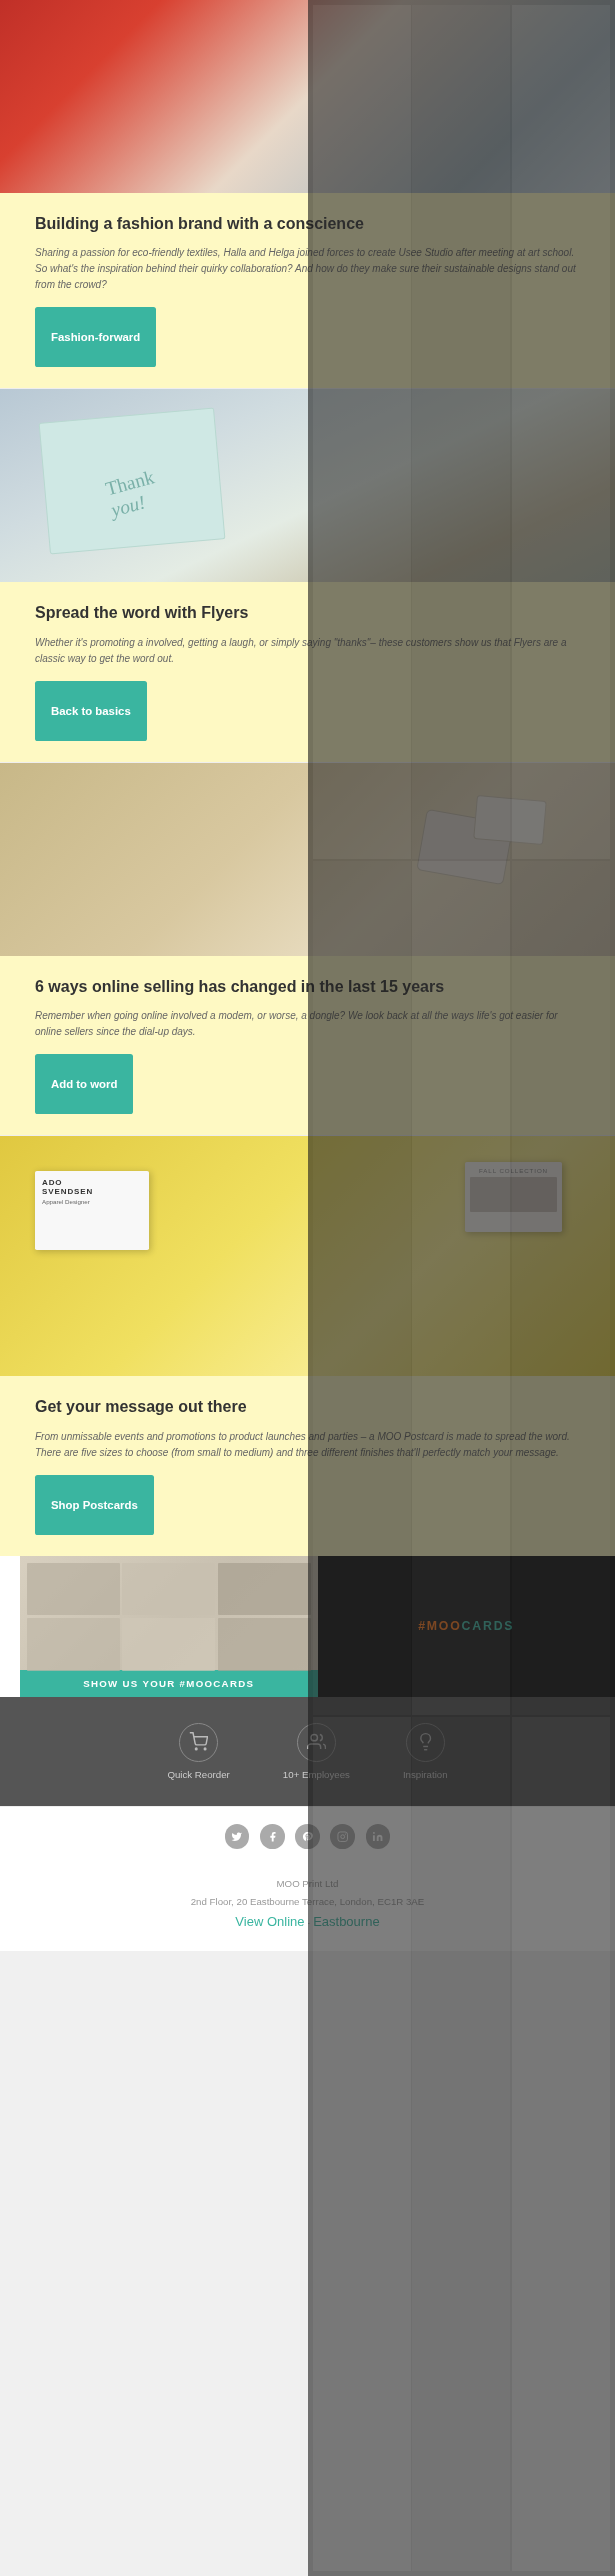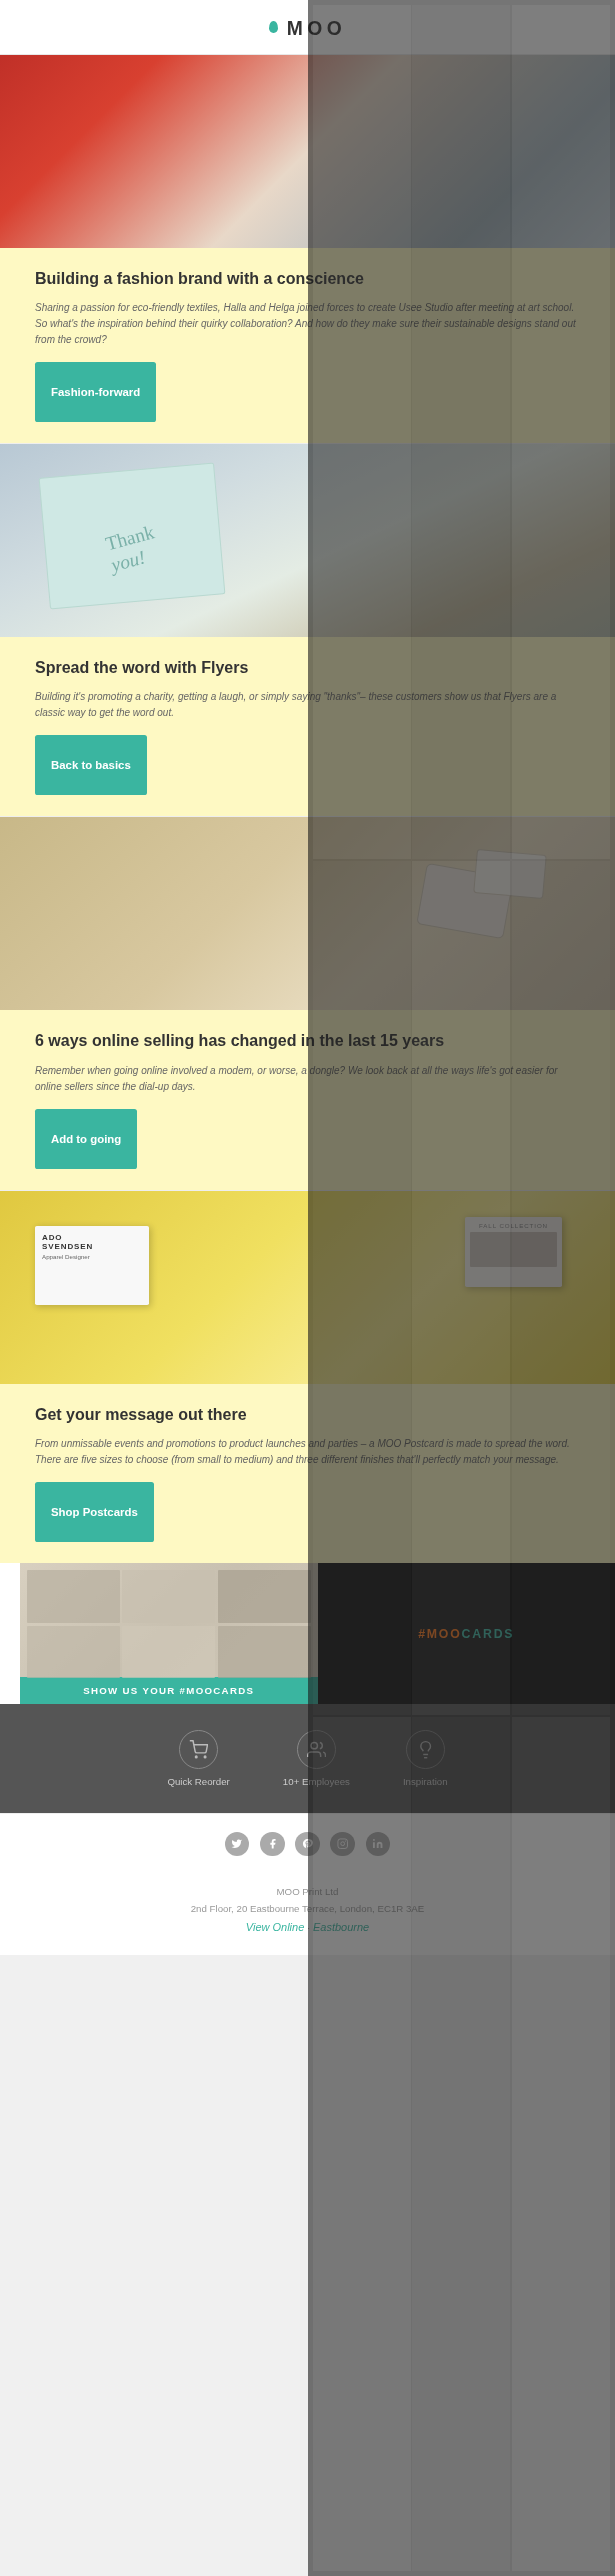--- a/index.html
+++ b/index.html
@@ -124,22 +124,21 @@
       background: #ffffff;
       text-align: center;
       padding: 8.8px 17.6px 17.6px;
       font-size: 9.7px;
       color: #999999;
       line-height: 1.8;
     }
     .footer-links a {
       color: #3ab5a0;
       text-decoration: none;
-      font-size: 11px;
-      font-style: italic;
+      font-size: 13px;
     }
     
     .img-fashion {
       background: linear-gradient(135deg, #d4442a 0%, #c03020 30%, #e8d8c8 60%, #a0b0b8 100%);
     }
     .img-flyers {
       background: linear-gradient(160deg, #c8d4e0 0%, #e8f0e0 40%, #d0c8a0 70%, #b8c8d0 100%);
       position: relative;
     }
     .img-online {
@@ -185,24 +184,20 @@
       letter-spacing: 1.8px;
     }
     .moocards-teal {
       color: #3ab5a0;
     }
   </style>
 </head>
 <body>
 
 <div class="email-wrapper">
-  <div class="header">
-    <span class="logo-drop"></span>
-    <span style="font-size:19.3px;letter-spacing:4.4px;font-weight:700;color:#333;vertical-align:middle;">MOO</span>
-  </div>
 
   <div>
     <div class="hero-image img-fashion" style="height:193px;">
 
       <div style="width:100%;height:100%;background:linear-gradient(135deg,#c03028 0%,#d84030 20%,#e8d8c8 50%,#a8b8c0 80%,#c8d4dc 100%);"></div>
     </div>
     <div class="content-block">
       <h2>Building a fashion brand with a conscience</h2>
       <p>Sharing a passion for eco-friendly textiles, Halla and Helga joined forces to create Usee Studio after meeting at art school. So what's the inspiration behind their quirky collaboration? And how do they make sure their sustainable designs stand out from the crowd?</p>
       <a class="btn" href="#">Fashion-forward</a>
@@ -214,46 +209,46 @@
   <div>
     <div class="hero-image img-flyers" style="height:193px;overflow:hidden;position:relative;">
       <div style="width:100%;height:100%;background:linear-gradient(155deg,#b8c8d4 0%,#d0dce0 30%,#e4ece4 55%,#c8c0a4 80%,#b0b8a8 100%);"></div>
 
       <div style="position:absolute;top:26px;left:44px;width:176px;height:132px;background:#cfe8e4;border-radius:2.6px;transform:rotate(-5deg);border:0.9px solid #b8d8d0;display:flex;align-items:center;justify-content:center;">
         <span style="font-family:Georgia,serif;font-size:19.3px;color:#7ab0a8;transform:rotate(-10deg);display:block;margin-top:26px;">Thank<br><em>you!</em></span>
       </div>
     </div>
     <div class="content-block">
       <h2>Spread the word with Flyers</h2>
-      <p>Building it's promoting a charity, getting a laugh, or simply saying "thanks"– these customers show us that Flyers are a classic way to get the word out.</p>
+      <p>Whether it's promoting a involved, getting a laugh, or simply saying "thanks"– these customers show us that Flyers are a classic way to get the word out.</p>
       <a class="btn" href="#">Back to basics</a>
     </div>
   </div>
 
   <div class="divider"></div>
 
   <div>
     <div class="hero-image img-online" style="height:193px;">
       <div style="width:100%;height:100%;background:linear-gradient(135deg,#c8b888 0%,#d8c8a0 40%,#e8dcc0 65%,#d4c8b0 100%);position:relative;">
 
         <div style="position:absolute;right:106px;top:53px;width:88px;height:62px;background:#e8e0d8;border-radius:5.3px;border:1.8px solid #c8c0b0;transform:rotate(10deg);"></div>
         <div style="position:absolute;right:70px;top:35px;width:70px;height:44px;background:#f0ece4;border-radius:3.5px;border:0.9px solid #d0c8b8;transform:rotate(5deg);"></div>
       </div>
     </div>
     <div class="content-block">
       <h2>6 ways online selling has changed in the last 15 years</h2>
       <p>Remember when going online involved a modem, or worse, a dongle? We look back at all the ways life's got easier for online sellers since the dial-up days.</p>
-      <a class="btn" href="#">Add to going</a>
+      <a class="btn" href="#">Add to word</a>
     </div>
   </div>
 
   <div class="divider"></div>
 
   <div>
-    <div class="hero-image img-postcards" style="height:193px;">
+    <div class="hero-image img-postcards" style="height:240px;">
       <div style="width:100%;height:100%;background:linear-gradient(135deg,#e0c840 0%,#f0e060 40%,#f8ec90 65%,#e8d448 100%);position:relative;">
 
         <div style="position:absolute;left:35px;top:35px;width:114px;height:79px;background:#f8f8f8;border-radius:1.8px;box-shadow:1.8px 1.8px 7px rgba(0,0,0,0.2);padding:7px;">
           <div style="font-size:8px;font-weight:bold;color:#333;letter-spacing:0.9px;">ADO<br>SVENDSEN</div>
           <div style="font-size:6.2px;color:#666;margin-top:1.8px;">Apparel Designer</div>
         </div>
         <div style="position:absolute;right:53px;top:26px;width:97px;height:70px;background:#f0ece8;border-radius:1.8px;box-shadow:1.8px 1.8px 7px rgba(0,0,0,0.25);padding:5.3px;">
           <div style="font-size:6.2px;color:#888;letter-spacing:0.9px;margin-bottom:2.6px;text-align:center;">FALL COLLECTION</div>
           <div style="width:100%;height:35px;background:#c8c0b8;border-radius:0.9px;"></div>
         </div>

